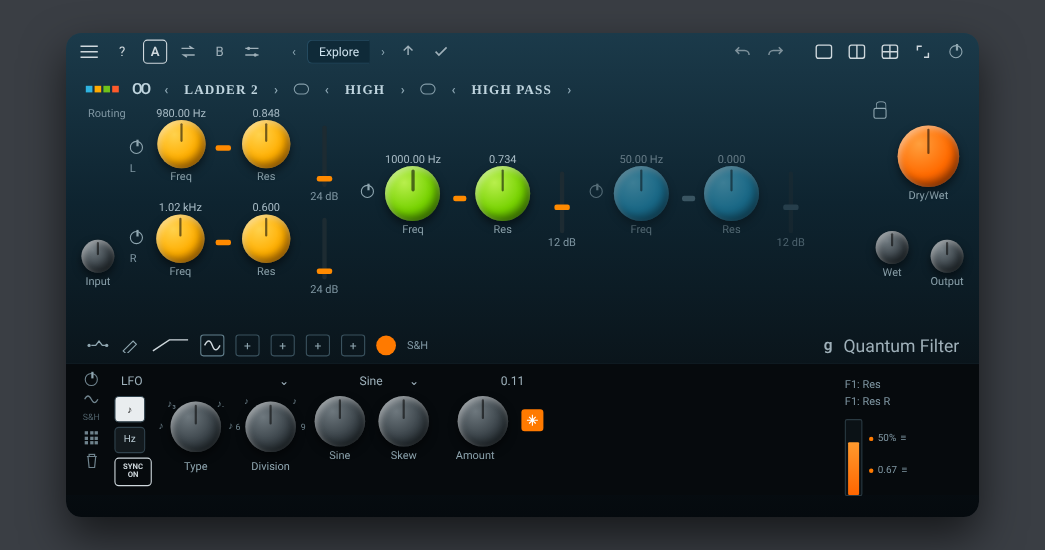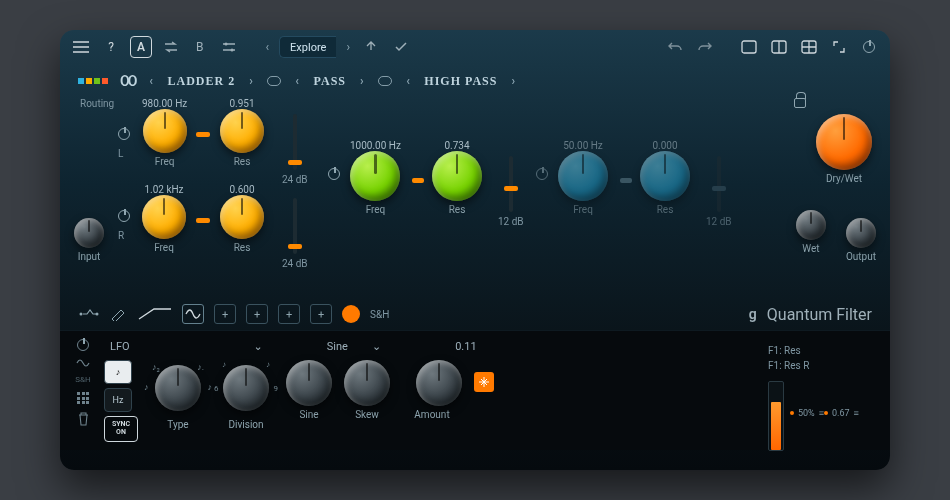--- a/index.html
+++ b/index.html
@@ -156,21 +156,21 @@
         <span class="sq" style="background:#ffaa00"></span>
         <span class="sq" style="background:#6fc21a"></span>
         <span class="sq" style="background:#ff5a2b"></span>
     </div>
     <div style="font-size:14px;letter-spacing:-2px;">OO</div>
     <span class="arrow">‹</span>
     <span class="tab-name">LADDER 2</span>
     <span class="arrow">›</span>
     <div class="linkicon"></div>
     <span class="arrow">‹</span>
-    <span class="tab-name">PASS</span>
+    <span class="tab-name">HIGH</span>
     <span class="arrow">›</span>
     <div class="linkicon"></div>
     <span class="arrow">‹</span>
     <span class="tab-name">HIGH PASS</span>
     <span class="arrow">›</span>
   </div>
 
   <div class="main">
     <div class="label" style="position:absolute;left:20px;top:0">Routing</div>
 
@@ -188,21 +188,21 @@
       </div>
     <div class="label" style="position:absolute;left:58px;top:132px">R</div>
 
     <div class="slot" style="left:82px; top:0">
       <div class="val">980.00 Hz</div>
       <div class="knob k-amber" style="width:44px;height:44px"></div>
       <div class="klabel">Freq</div>
     </div>
 
     <div class="slot" style="left:160px; top:0">
-      <div class="val">0.951</div>
+      <div class="val">0.848</div>
       <div class="knob k-amber" style="width:44px;height:44px"></div>
       <div class="klabel">Res</div>
     </div>
 
     <div style="position:absolute;left:136px;top:34px;width:14px;height:5px;background:#ff8a00;border-radius:2px"></div>
 
     <div class="slot" style="left:222px; top:16px">
       <div class="vslider">
           <div class="thumb" style="top:46px"></div>
         </div>
@@ -421,21 +421,21 @@
       </div>
     </div>
 
     <div class="lfo-right">
       <div>F1: Res</div>
       <div>F1: Res R</div>
       <div style="display:flex;align-items:center;gap:6px;margin-top:auto">
         <div class="meter">
             <div class="bar"></div>
           </div>
-        <div style="display:flex;flex-direction:row;font-size:9px;color:#7f96a2">
+        <div style="display:flex;flex-direction:column;gap:18px;font-size:9px;color:#7f96a2">
           <div style="display:flex;align-items:center;gap:4px">
             <span style="width:4px;height:4px;border-radius:50%;background:#ff7a00"></span>
             <span>50%</span>
             <span>≡</span>
           </div>
           <div style="display:flex;align-items:center;gap:4px">
             <span style="width:4px;height:4px;border-radius:50%;background:#ff7a00"></span>
             <span>0.67</span>
             <span>≡</span>
           </div>

